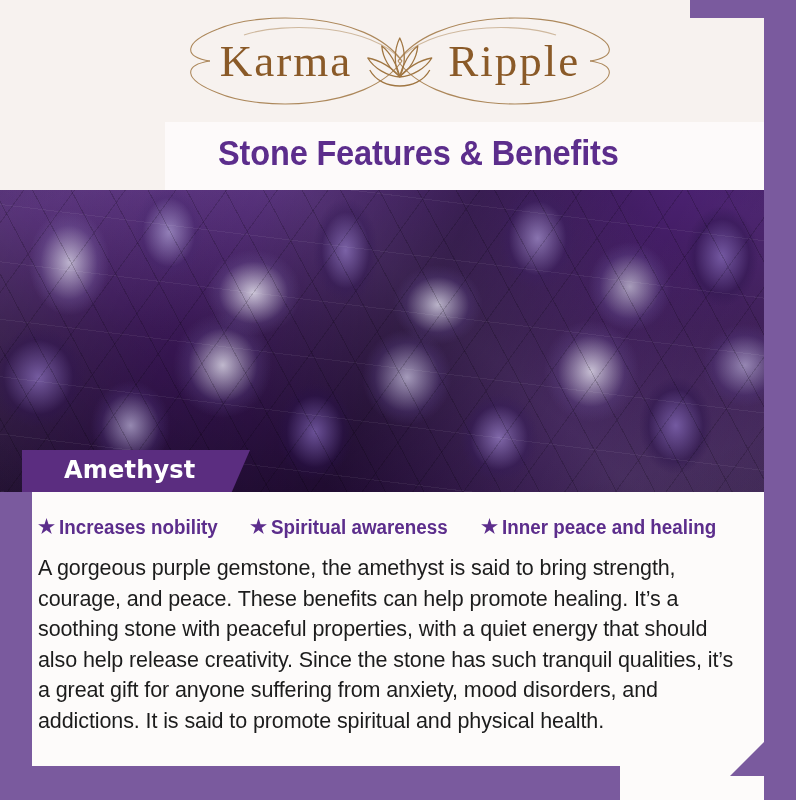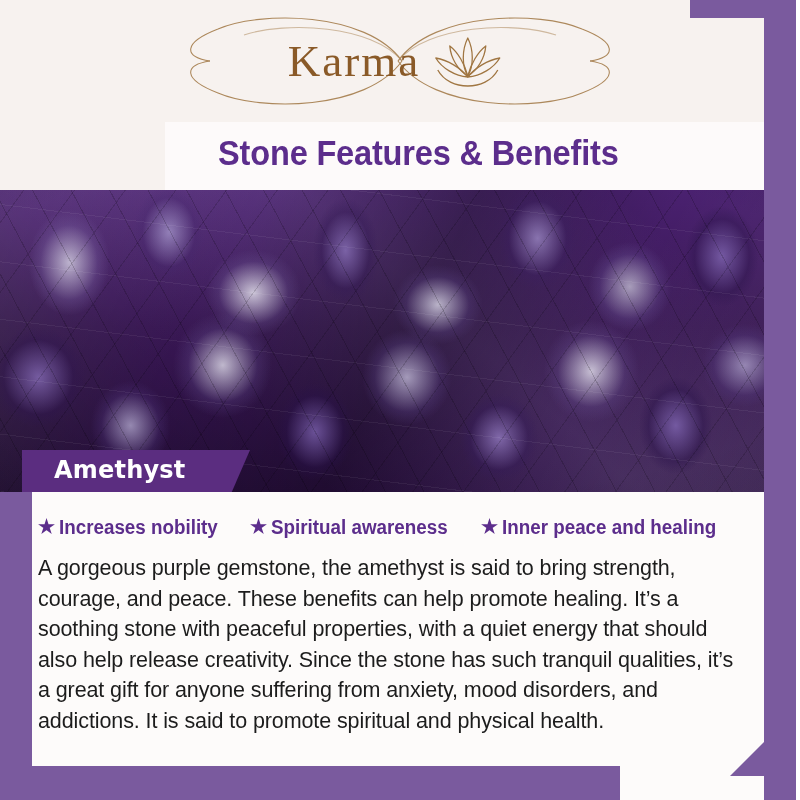--- a/index.html
+++ b/index.html
@@ -195,21 +195,21 @@
     top: 450px;
     height: 42px;
     width: 228px;
     background: #5b2d80;
     z-index: 5;
     clip-path: polygon(0 0, 100% 0, 92% 100%, 0 100%);
     display: flex;
     align-items: center;
   }
   .stone-banner-label {
-    padding-left: 32px;
+    padding-left: 42px;
     color: #ffffff;
     font-family: "DejaVu Sans", sans-serif;
     font-weight: 700;
     font-size: 24px;
     letter-spacing: .2px;
     line-height: 1;
     transform: translateY(-1px);
   }
 
   
@@ -293,20 +293,21 @@
             <path d="M44 14 C 38 26, 38 42, 44 52 C 50 42, 50 26, 44 14 Z"></path>
             <path d="M44 52 C 34 46, 27 34, 26 22 C 34 28, 41 40, 44 52 Z"></path>
             <path d="M44 52 C 54 46, 61 34, 62 22 C 54 28, 47 40, 44 52 Z"></path>
             <path d="M44 53 C 31 52, 18 44, 12 34 C 24 36, 37 44, 44 53 Z"></path>
             <path d="M44 53 C 57 52, 70 44, 76 34 C 64 36, 51 44, 44 53 Z"></path>
             <path d="M14 46 C 20 57, 32 62, 44 62 C 56 62, 68 57, 74 46"></path>
           </g>
         </svg>
       </div>
 
+      <div class="brand-word">Ripple</div>
     </div>
   </div>
 
   <div class="title-band">
     <div class="title-panel"></div>
     <div class="page-title">
       <span>Stone Features &amp; Benefits</span>
     </div>
   </div>
 

